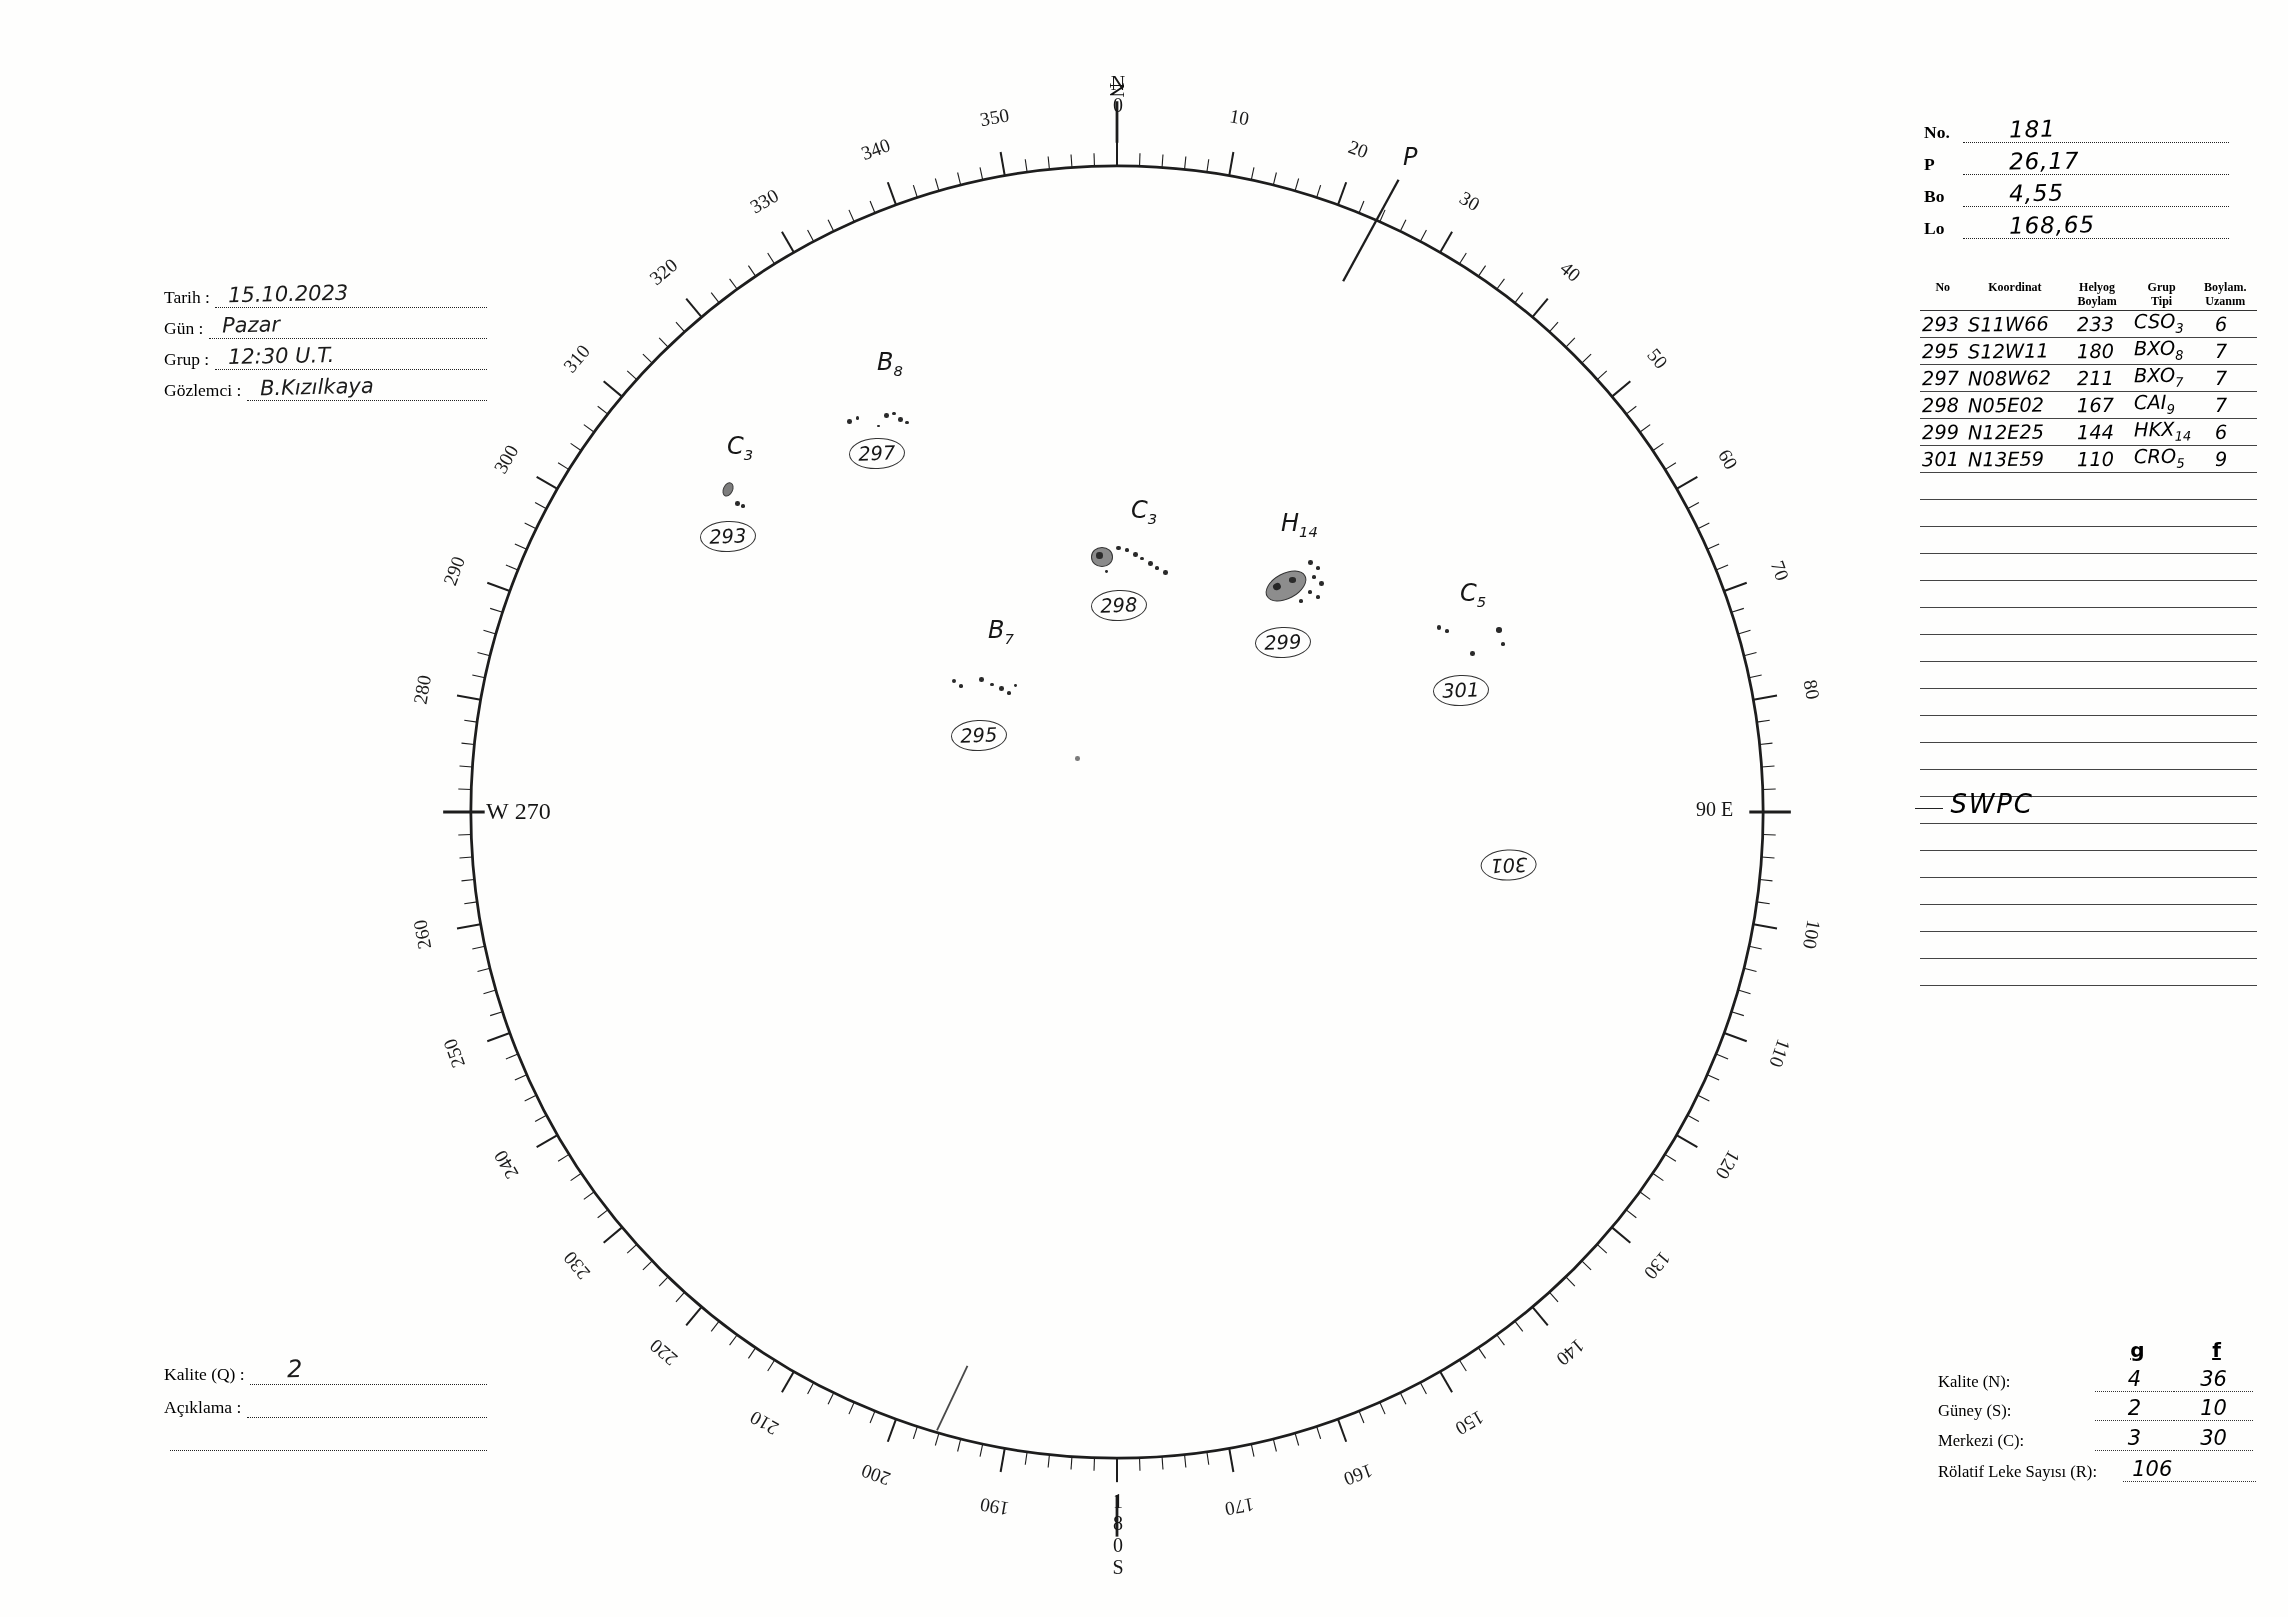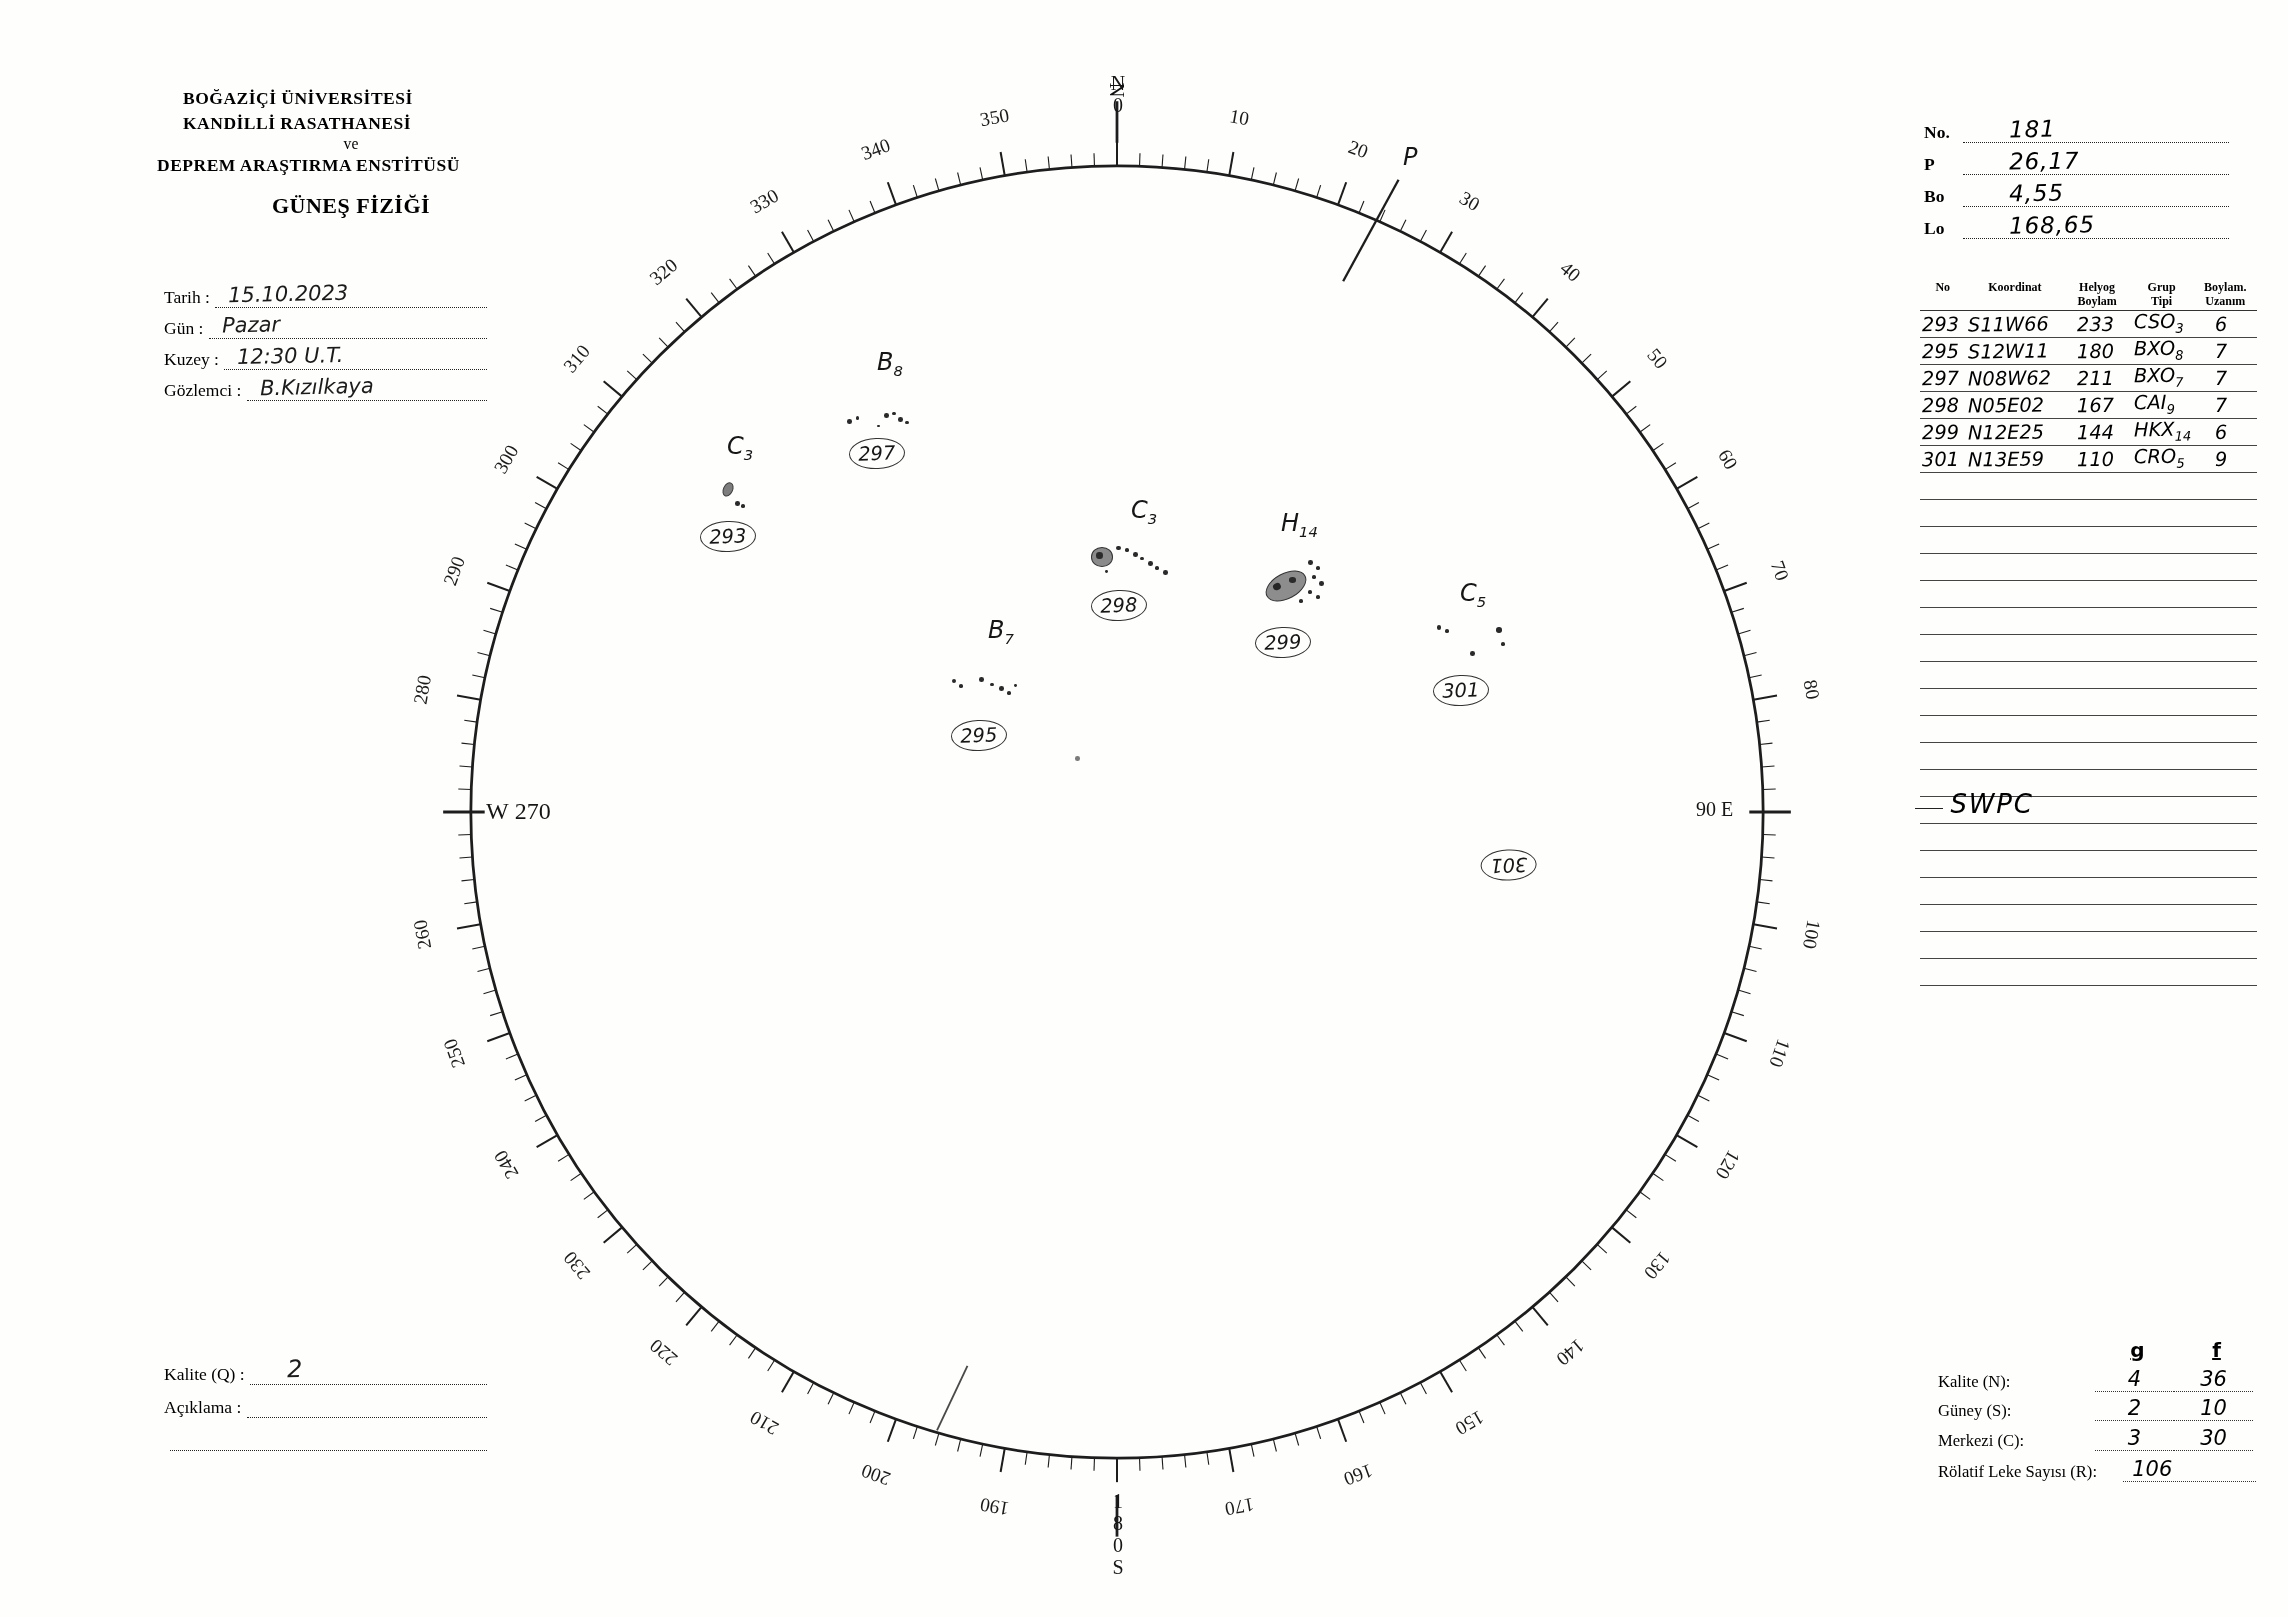--- a/index.html
+++ b/index.html
@@ -86,43 +86,36 @@
           transform:rotate(-2deg);}
   .spots{position:absolute;}
   .sp{position:absolute;background:#2a2a2a;border-radius:50%;}
   .blob{position:absolute;border-radius:50%;background:#7d7d7d;border:0.9px solid #3c3c3c;}
 </style>
 </head>
 <body>
 
 <div class="sheet">
 
-  <div class="hdr">
-    <div class="l1">BOĞAZİÇİ ÜNİVERSİTESİ</div>
-    <div class="l2">KANDİLLİ RASATHANESİ</div>
-    <div class="ve">ve</div>
-    <div class="l3">DEPREM ARAŞTIRMA ENSTİTÜSÜ</div>
-    <div class="title">GÜNEŞ FİZİĞİ</div>
-  </div>
 
   <div class="flds">
     <div class="fld">
       <div class="lab">Tarih :</div>
       <div class="dots">
         <span class="hw">15.10.2023</span>
       </div>
     </div>
     <div class="fld">
       <div class="lab">Gün :</div>
       <div class="dots">
         <span class="hw">Pazar</span>
       </div>
     </div>
     <div class="fld">
-      <div class="lab">Kuzey :</div>
+      <div class="lab">Grup :</div>
       <div class="dots">
         <span class="hw">12:30    U.T.</span>
       </div>
     </div>
     <div class="fld">
       <div class="lab">Gözlemci :</div>
       <div class="dots">
         <span class="hw">B.Kızılkaya</span>
       </div>
     </div>

